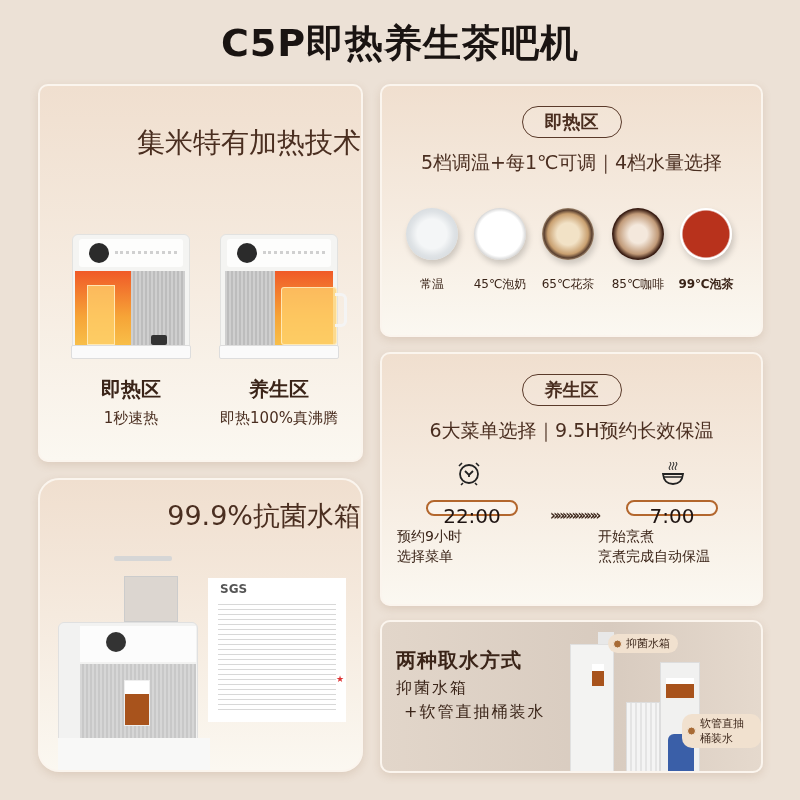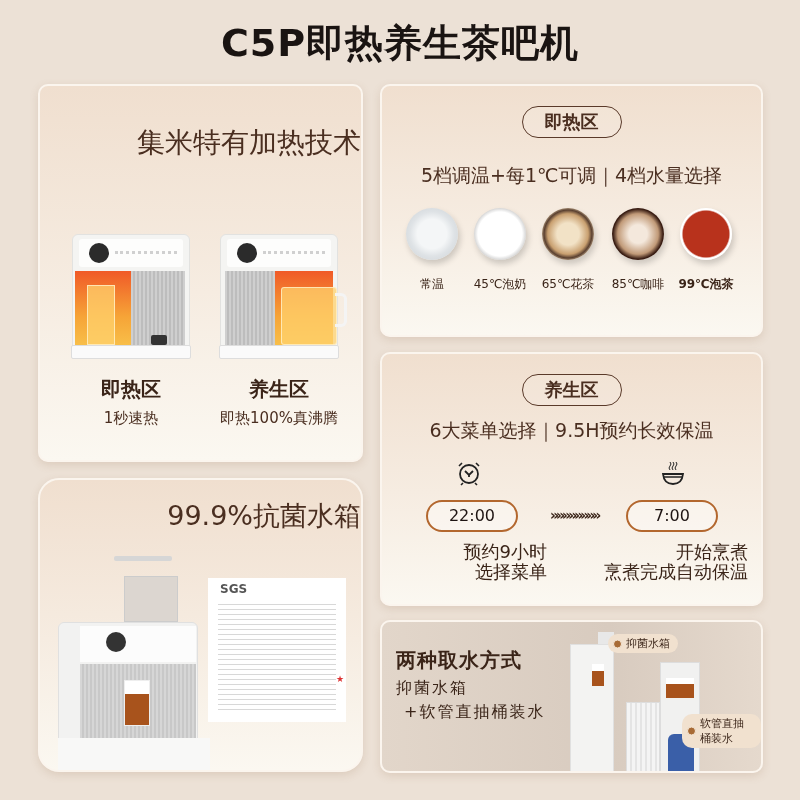--- a/index.html
+++ b/index.html
@@ -54,26 +54,26 @@
   .zone-sub { position: absolute; top: 323px; width: 150px; text-align: center; font-size: 15px; color: #4a2e20; }
 
   
   .cups { position: absolute; top: 122px; left: 0; width: 100%; }
   .cup { position: absolute; width: 56px; text-align: center; }
   .cup .circle { width: 52px; height: 52px; border-radius: 50%; margin: 0 auto; box-shadow: 2px 4px 6px rgba(0,0,0,0.18); }
   .cup .cap { font-size: 12px; margin-top: 16px; color: #3a2418; white-space: nowrap; margin-left: -20px; margin-right: -20px; }
 
   
   .time-box {
-    position: absolute; top: 146px; width: 92px; height: 32px;
+    position: absolute; top: 146px; width: 92px; height: 16px;
     border: 2px solid #b3672e; border-radius: 16px; text-align: center;
-    font-size: 16px; line-height: 28px; color: #1e1412; background: rgba(255,255,255,0.35);
+    font-size: 20px; line-height: 28px; color: #1e1412; background: rgba(255,255,255,0.35);
   }
   .arrows { position: absolute; top: 153px; left: 168px; font-size: 14px; font-weight: bold; color: #3a2418; letter-spacing: -3px; }
-  .desc { position: absolute; top: 188px; width: 150px; text-align: right; font-size: 18px; line-height: 20px; color: #3a2418; }
+  .desc { position: absolute; top: 172px; width: 150px; text-align: left; font-size: 14px; line-height: 20px; color: #3a2418; }
   .icon-sm { position: absolute; top: 104px; width: 30px; height: 30px; }
 
   
   .w-title { position: absolute; left: 14px; top: 25px; font-size: 20px; font-weight: bold; color: #3a2418; letter-spacing: 1px; }
   .w-line { position: absolute; left: 14px; font-size: 16px; color: #3a2418; letter-spacing: 2px; }
   .tag {
     position: absolute; background: #f1e1cf; border-radius: 10px; font-size: 11px; color: #3a2418;
     padding: 2px 8px 2px 18px;
   }
   .tag::before { content: ""; position: absolute; left: 5px; top: 50%; transform: translateY(-50%); width: 7px; height: 7px; border-radius: 50%; background: #a86b36; border: 1px solid #f5e8d8; }
@@ -129,21 +129,21 @@
   </div>
   <div style="position:absolute; left:168px; top:98px; width:138px; height:144px; background:#fff;">
     <div style="position:absolute; left:12px; top:4px; font-size:12px; font-weight:bold; color:#555;">SGS</div>
     <div style="position:absolute; left:10px; top:22px; right:10px; height:110px; background:repeating-linear-gradient(180deg,#fff 0 4px,#d8d8d8 4px 5px);"></div>
     <div style="position:absolute; right:2px; top:96px; font-size:9px; color:#d33;">★</div>
   </div>
 </div>
 
 <div class="card grad card-instant">
   <div class="pill" style="top:20px;">即热区</div>
-  <div class="sub" style="top:64px;margin-top:13px;">5档调温+每1℃可调｜4档水量选择</div>
+  <div class="sub" style="top:64px;">5档调温+每1℃可调｜4档水量选择</div>
   <div class="cups">
     <div class="cup" style="left:22px;">
       <div class="circle" style="background:radial-gradient(circle,#f4f6f7 0 40%,#dfe3e6 60%,#c9cfd3);"></div>
       <div class="cap">常温</div>
     </div>
     <div class="cup" style="left:90px;">
       <div class="circle" style="background:radial-gradient(circle,#fff 0 60%,#d8d8d8 70%);"></div>
       <div class="cap">45℃泡奶</div>
     </div>
     <div class="cup" style="left:158px;">

